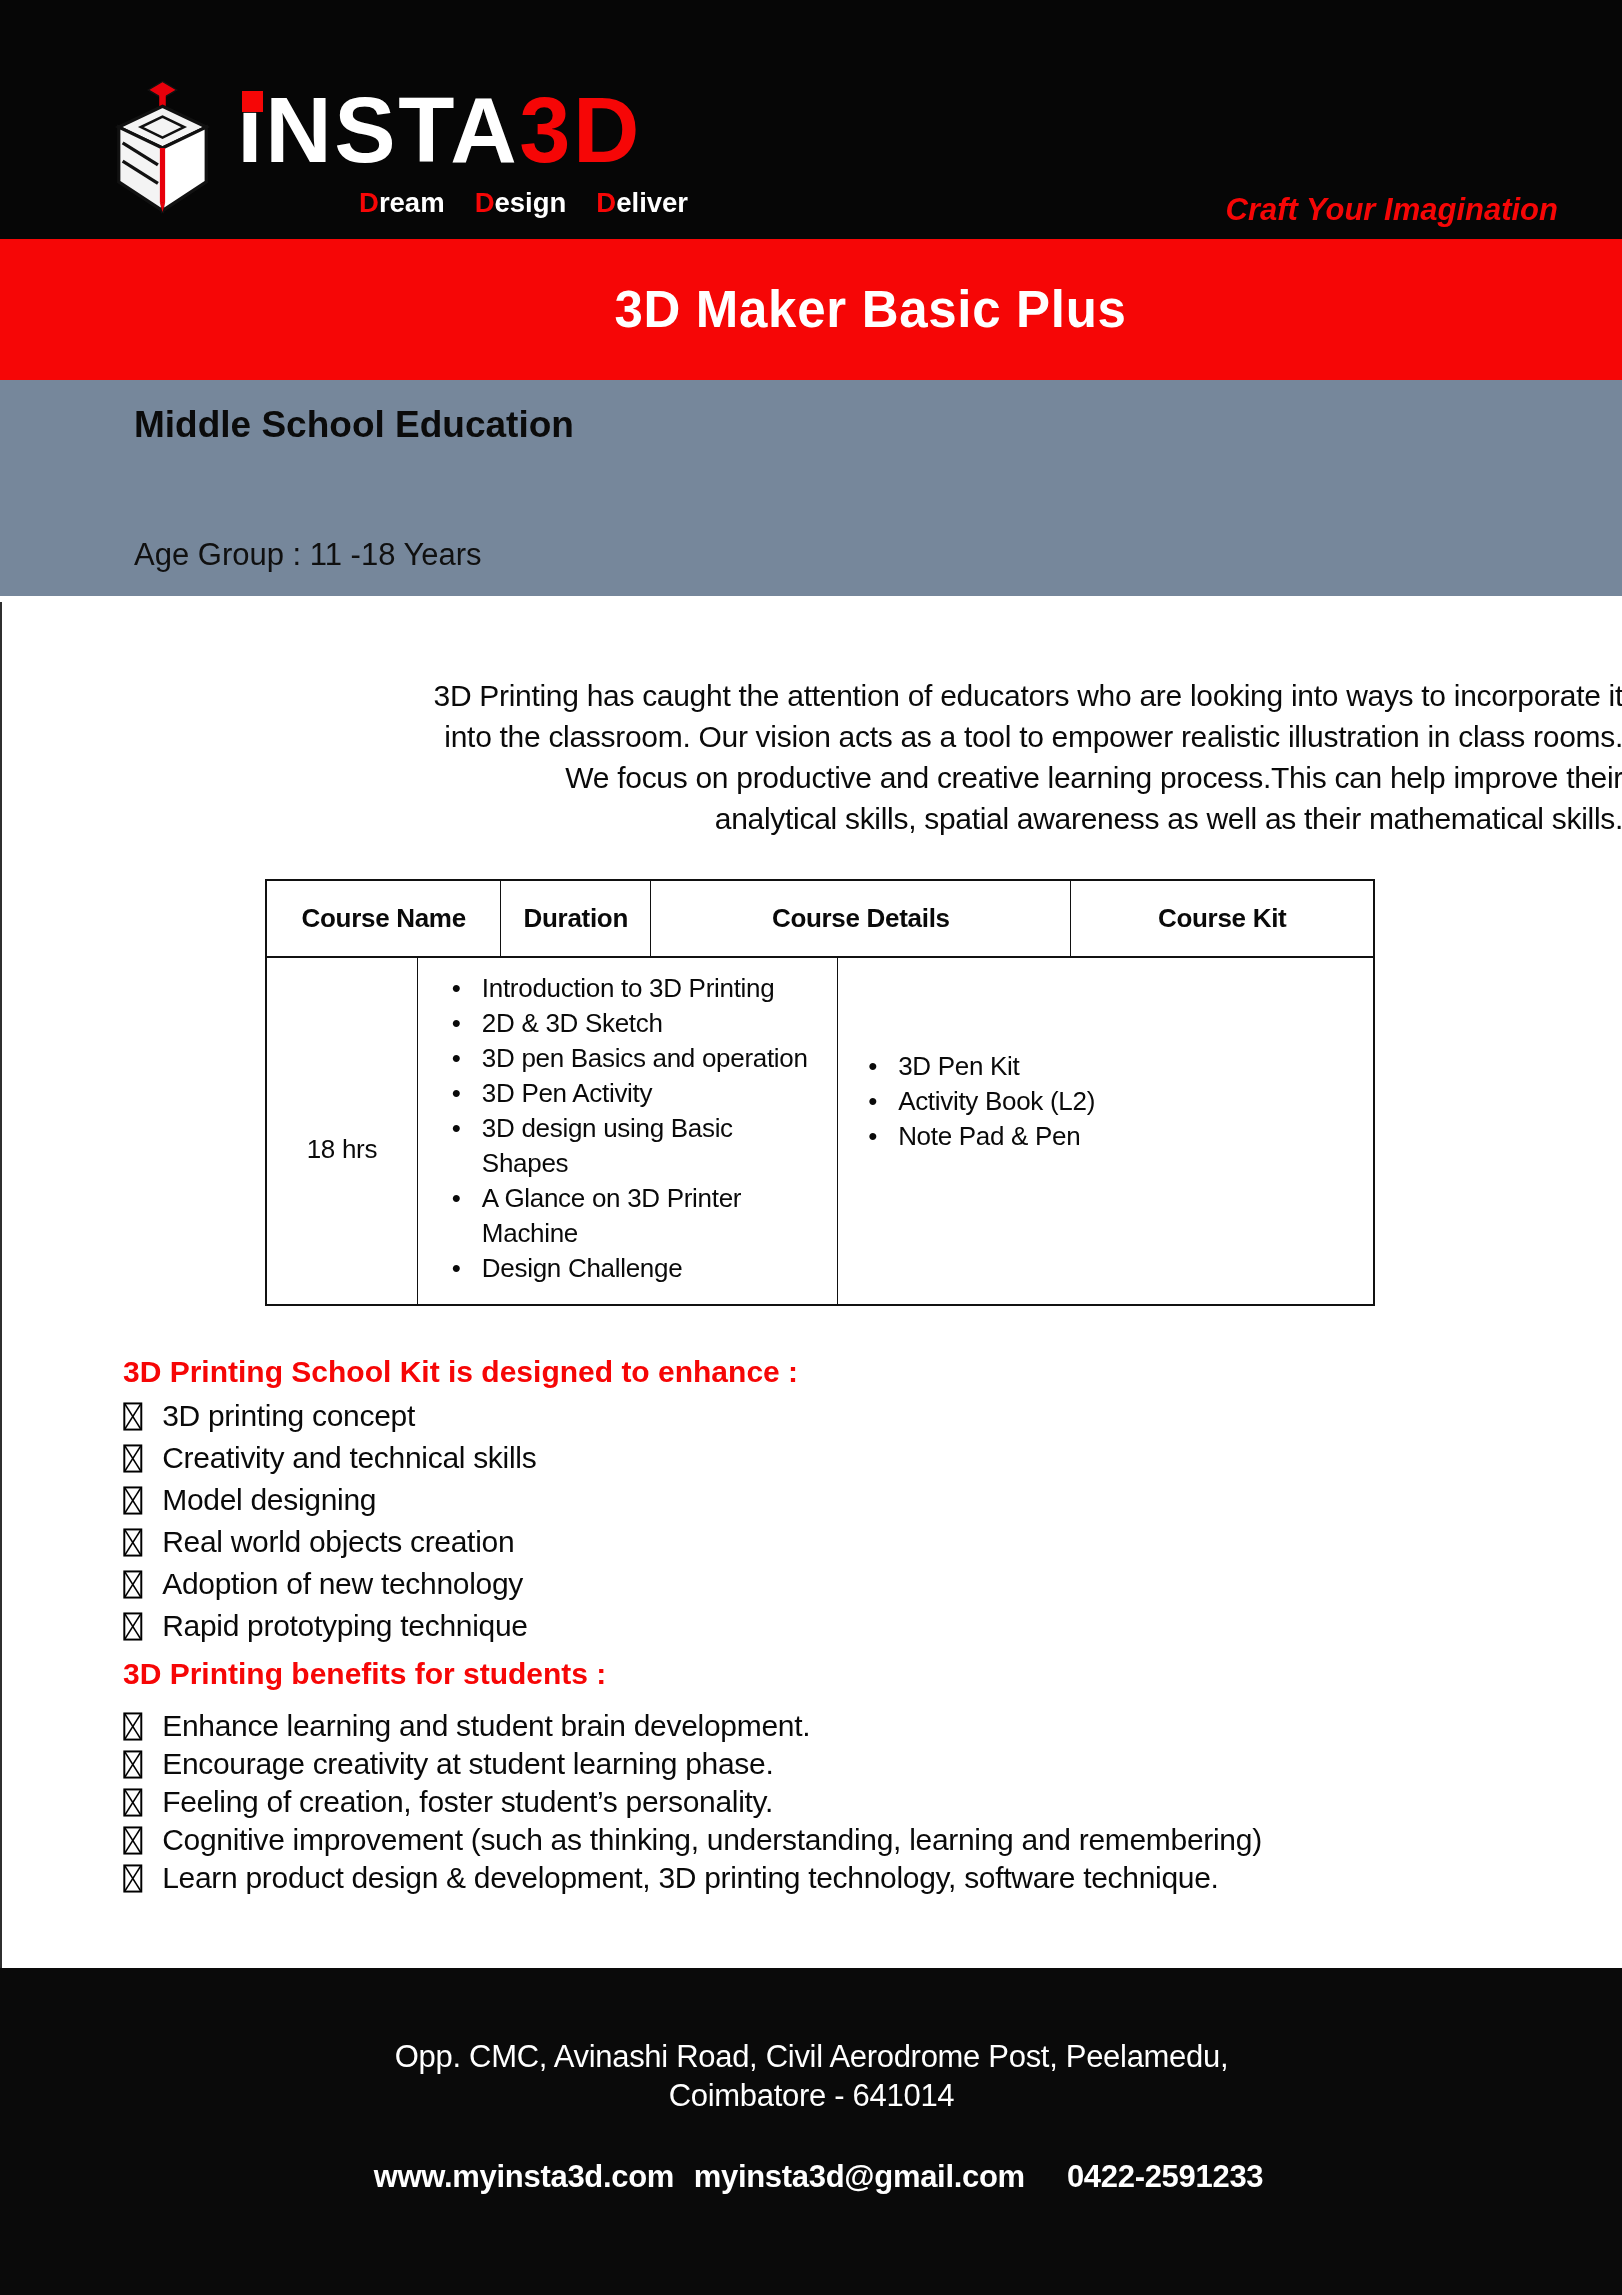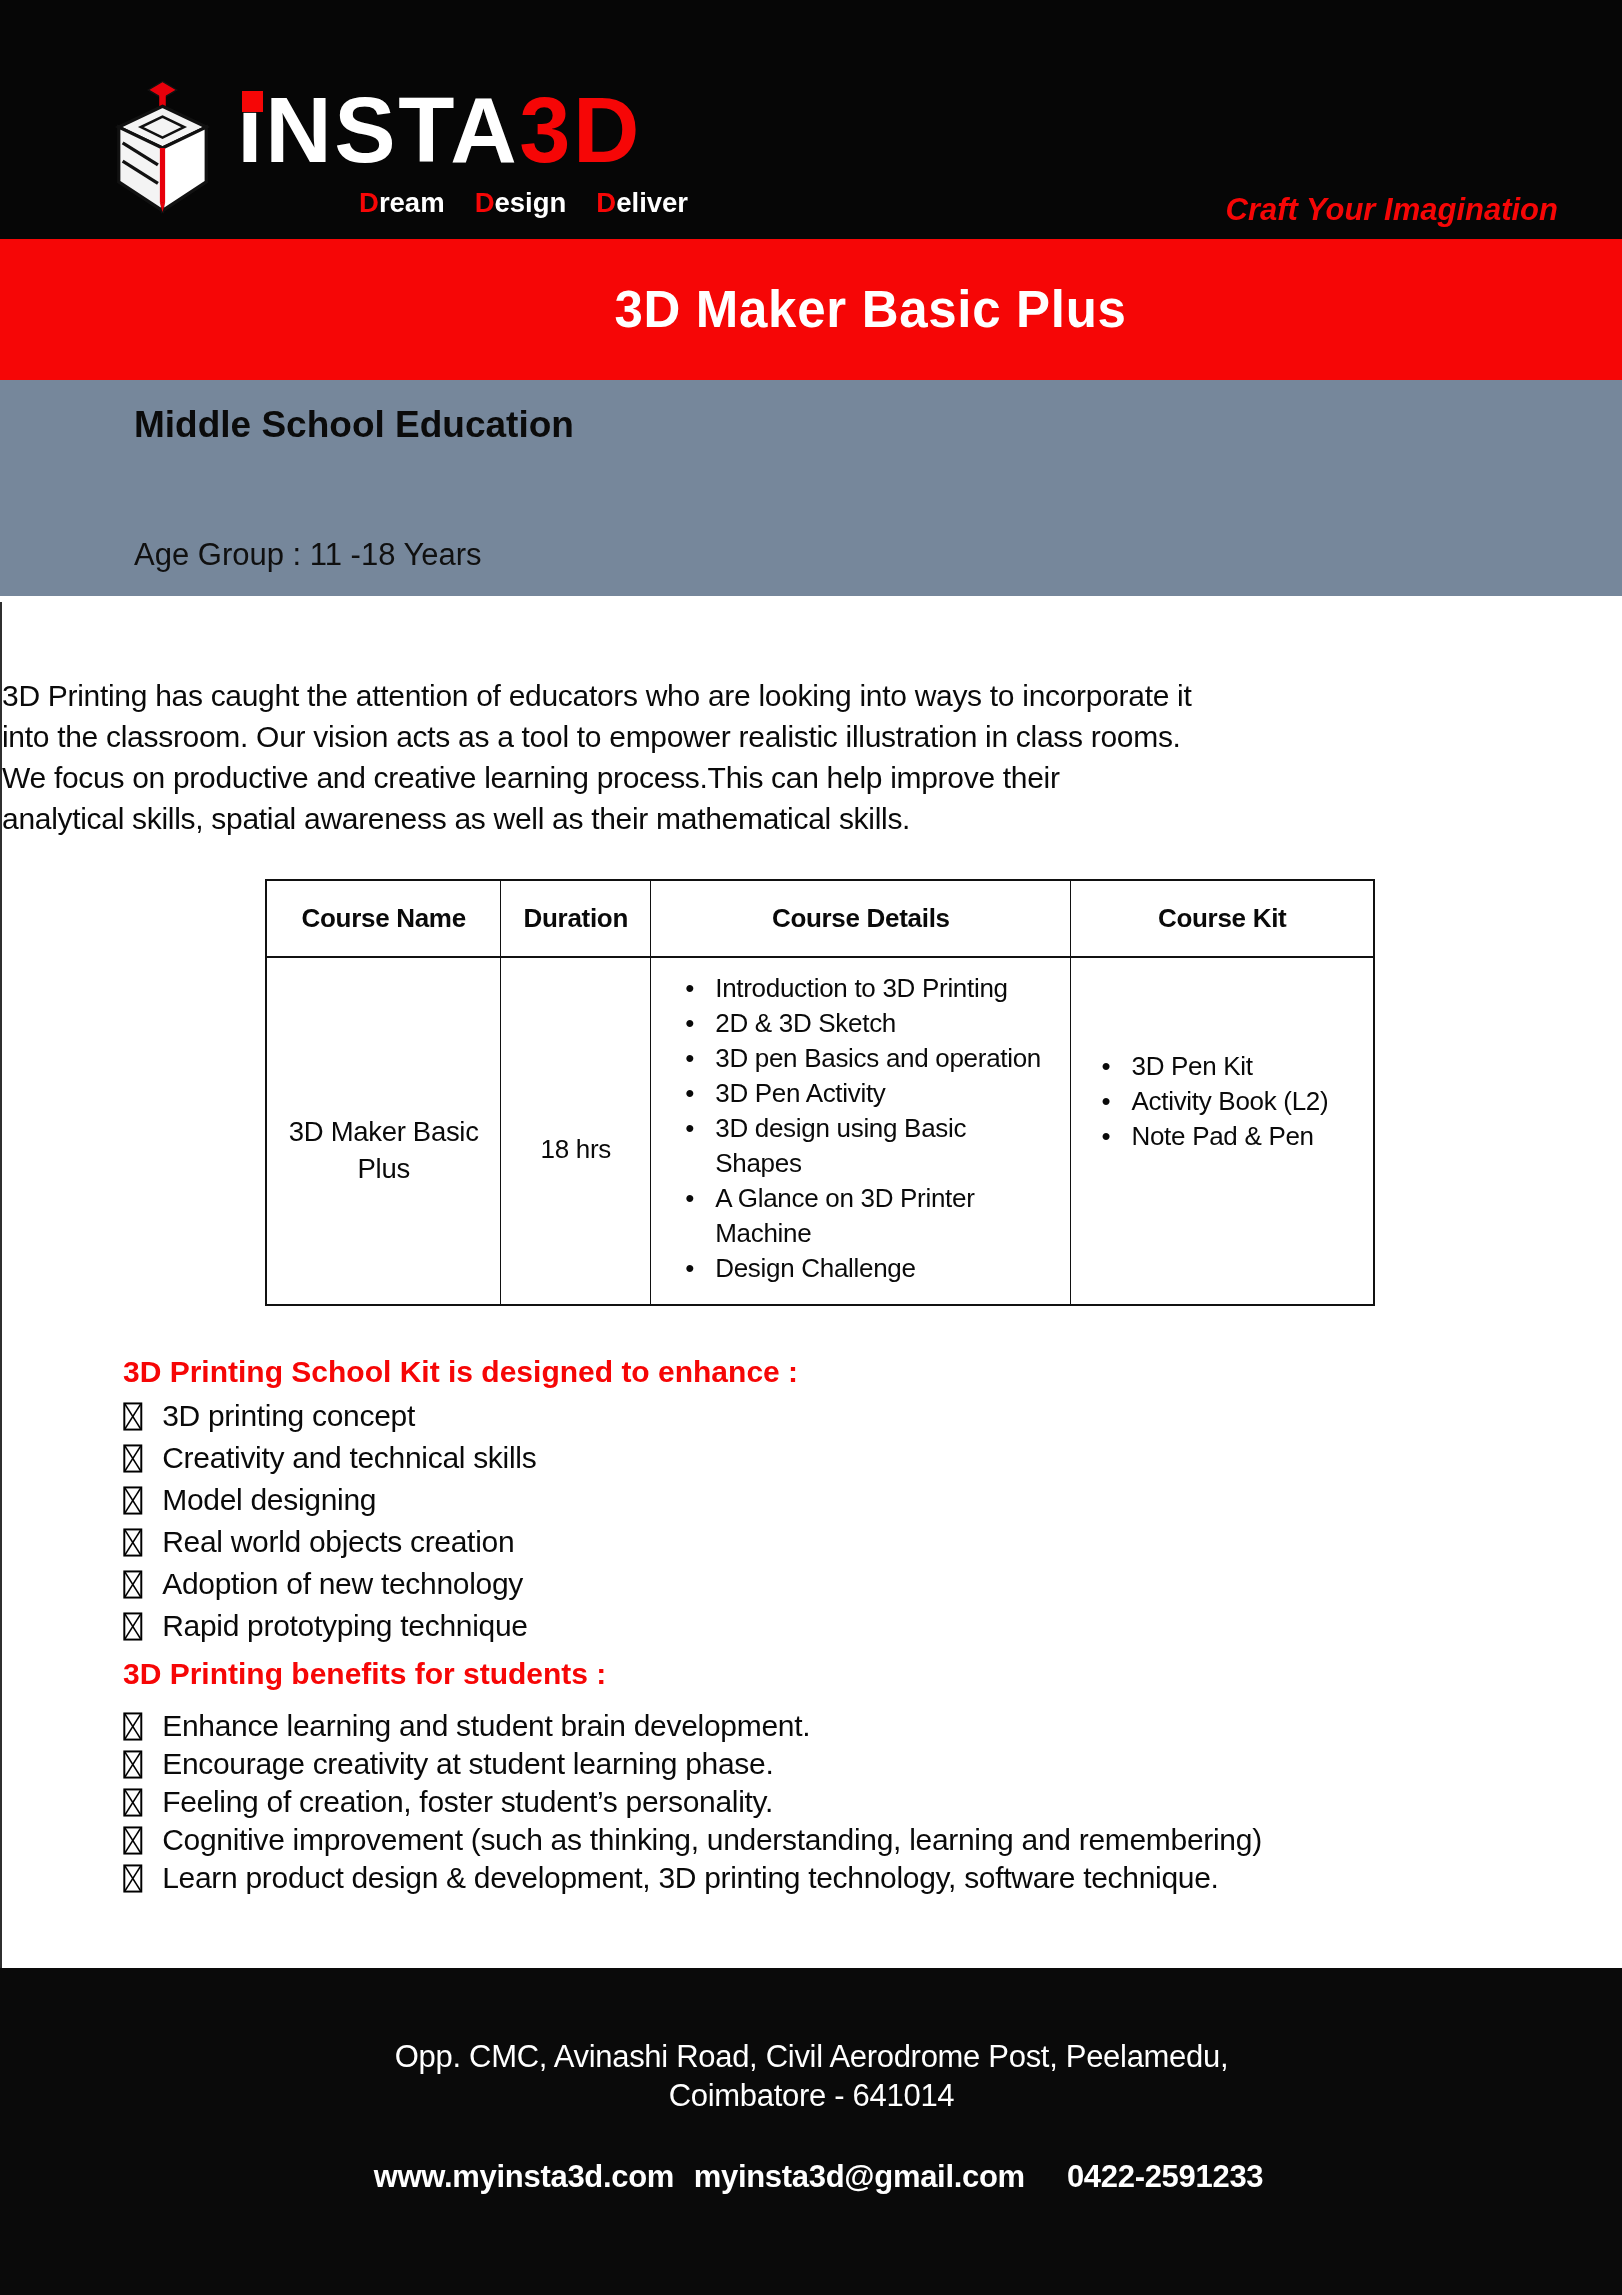--- a/index.html
+++ b/index.html
@@ -20,21 +20,21 @@
   .slogan{position:absolute;right:65px;top:192px;font-size:31px;font-weight:bold;font-style:italic;color:var(--accent-red,#f60606);white-space:nowrap;}
   
   .banner{position:absolute;left:0;top:239px;width:100%;height:141px;background:var(--accent-red,#f60606);display:flex;align-items:center;justify-content:center;}
   .banner-title{color:#ffffff;font-weight:bold;font-size:51px;margin-left:118px;letter-spacing:0.7px;white-space:nowrap;}
   
   .grayband{position:absolute;left:0;top:380px;width:100%;height:216px;background:var(--band-gray,#76879b);}
   .edu{position:absolute;left:134px;top:23.6px;font-size:37px;font-weight:bold;color:#0b0b0b;white-space:nowrap;}
   .age{position:absolute;left:134px;top:157px;font-size:31px;color:#101010;white-space:nowrap;}
   
   .bodyarea{position:absolute;left:0;top:602px;width:1623px;height:1366px;background:#ffffff;border-left:2.6px solid #2f2f2f;box-sizing:border-box;}
-  .intro{position:absolute;left:0;top:73px;width:100%;text-align:left;font-size:30px;line-height:41px;letter-spacing:-0.3px;color:#0a0a0a;}
+  .intro{position:absolute;left:0;top:73px;width:100%;text-align:right;font-size:30px;line-height:41px;letter-spacing:-0.3px;color:#0a0a0a;}
   
   .ctable{position:absolute;left:263px;top:277px;width:1110px;height:427px;border:2px solid #111;box-sizing:border-box;display:flex;flex-direction:column;background:#fff;}
   .trow{display:flex;width:100%;box-sizing:border-box;}
   .thead{height:77px;border-bottom:2.6px solid #111;flex:0 0 auto;}
   .tbody{flex:1 1 auto;}
   .cell{box-sizing:border-box;overflow:hidden;}
   .cell + .cell{border-left:1.3px solid #111;}
   .c0{width:21.1%;} .c1{width:13.55%;} .c2{width:38.0%;} .c3{width:27.35%;}
   .th{display:flex;align-items:center;justify-content:center;font-weight:bold;font-size:26px;letter-spacing:-0.3px;}
   .name-cell{display:flex;flex-direction:column;align-items:center;justify-content:center;text-align:center;font-size:27.5px;line-height:37px;padding-top:37px;letter-spacing:-0.3px;}
@@ -117,24 +117,20 @@
       </div>
 
     <div class="ctable">
       <div class="trow thead">
         <div class="cell c0 th">Course Name</div>
         <div class="cell c1 th">Duration</div>
         <div class="cell c2 th">Course Details</div>
         <div class="cell c3 th">Course Kit</div>
       </div>
       <div class="trow tbody">
-        <div class="cell c0 name-cell">
-          <div>3D Maker Basic</div>
-          <div>Plus</div>
-        </div>
         <div class="cell c1 dur-cell">
           <span>18 hrs</span>
         </div>
         <div class="cell c2 details-cell">
             <div class="bullet-item">
               <span class="dot">•</span>
               <span class="btxt">Introduction to 3D Printing</span>
             </div>
             <div class="bullet-item">
               <span class="dot">•</span>

